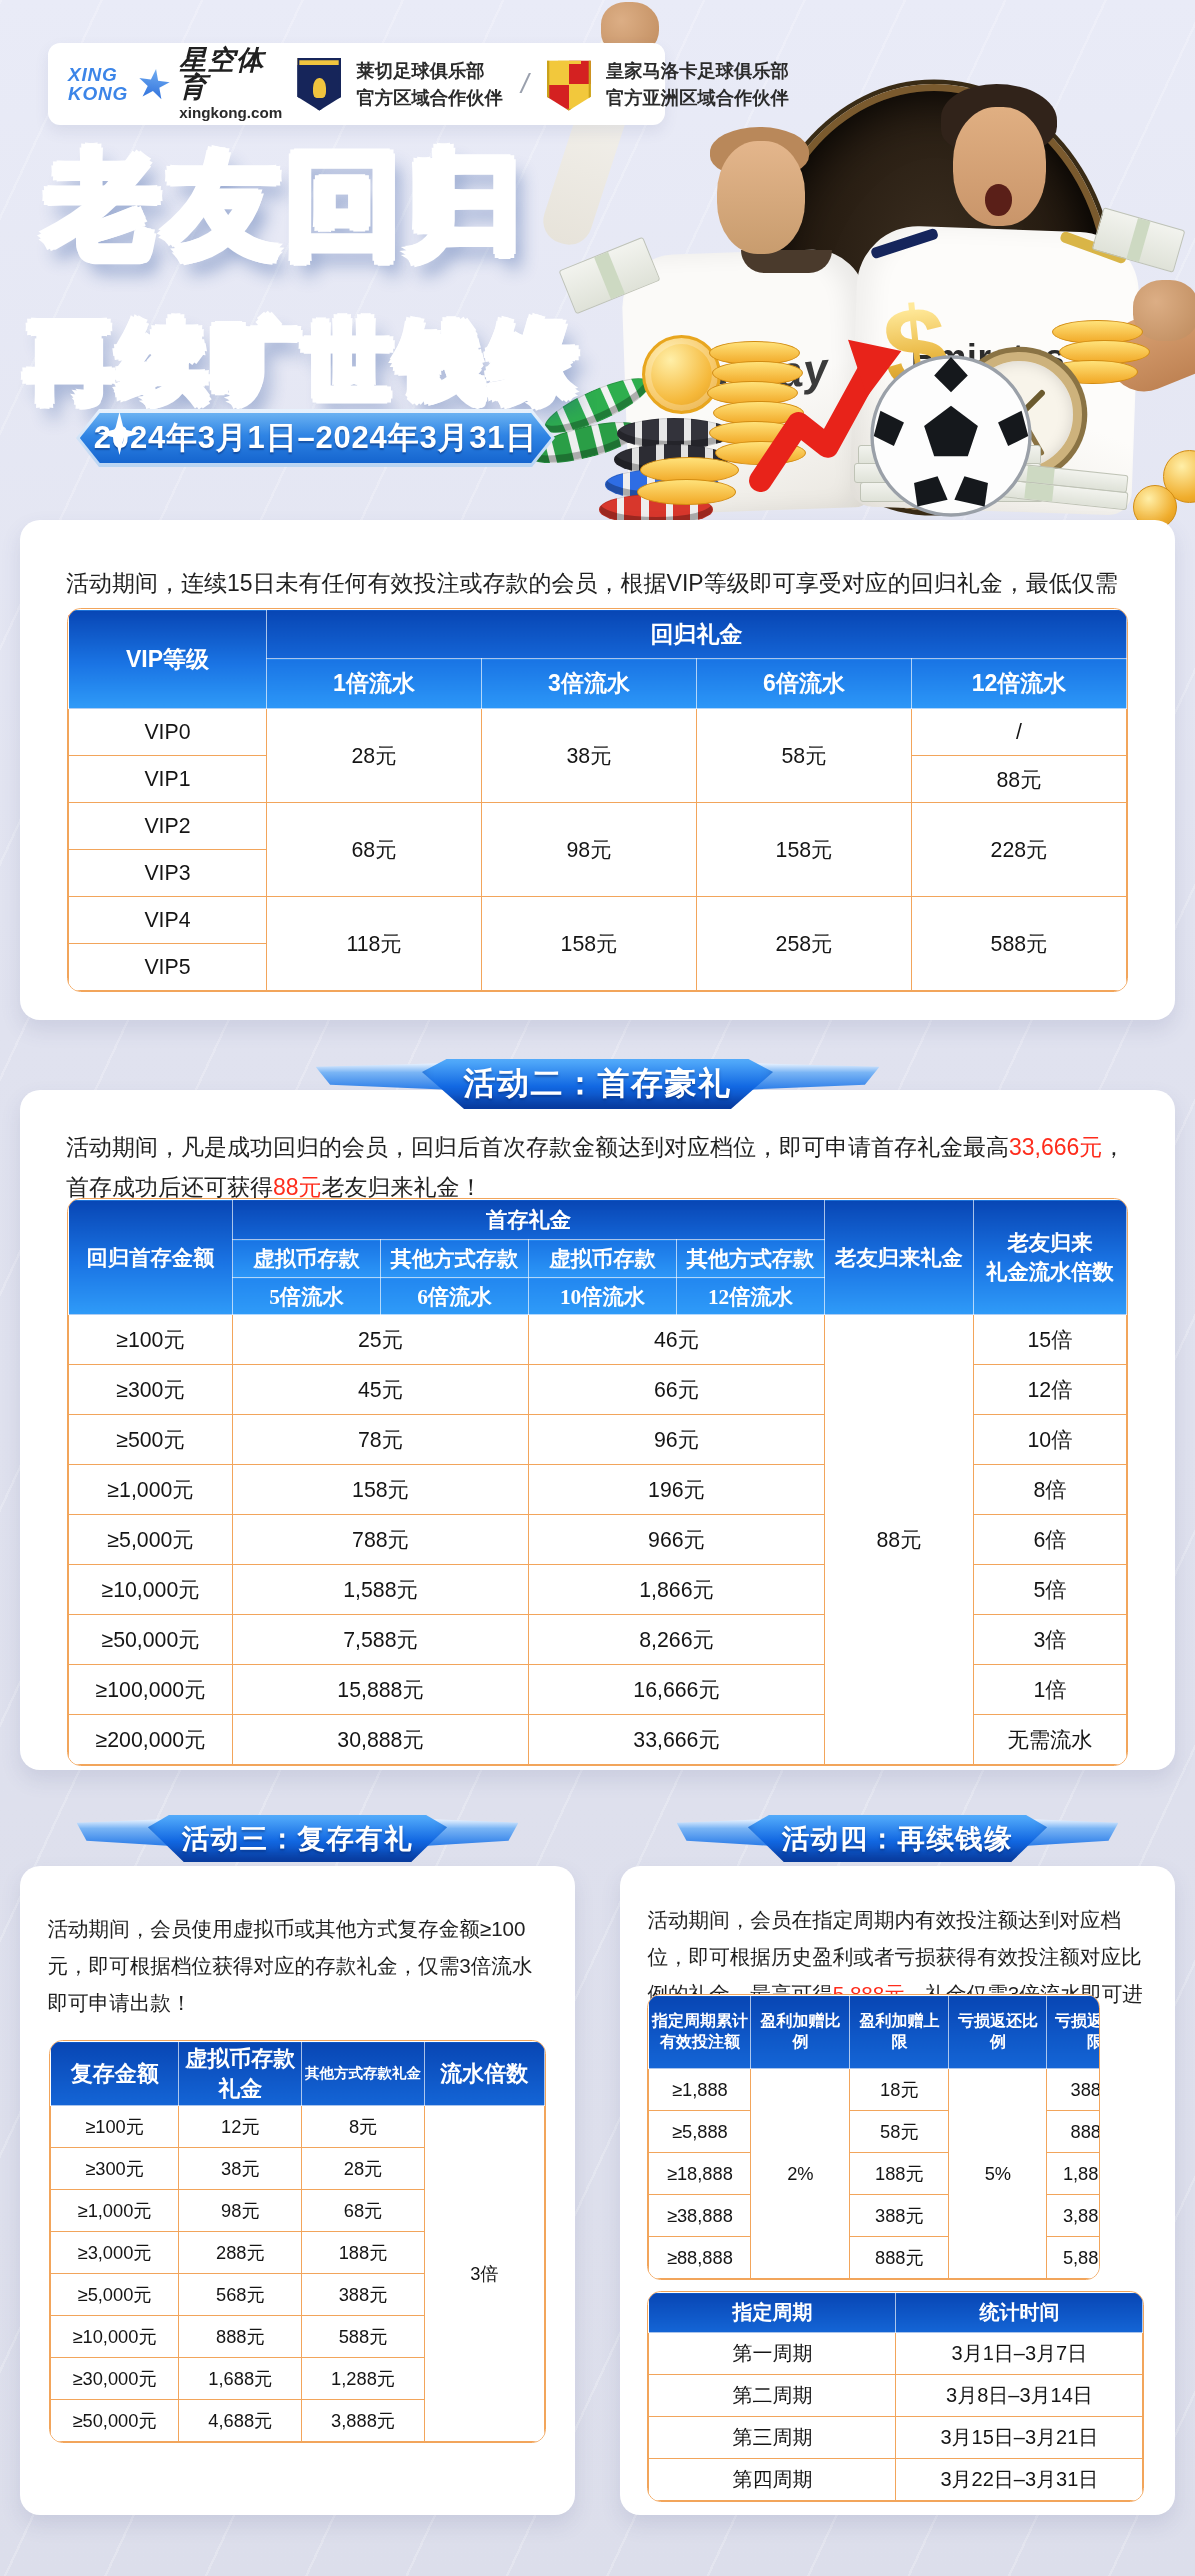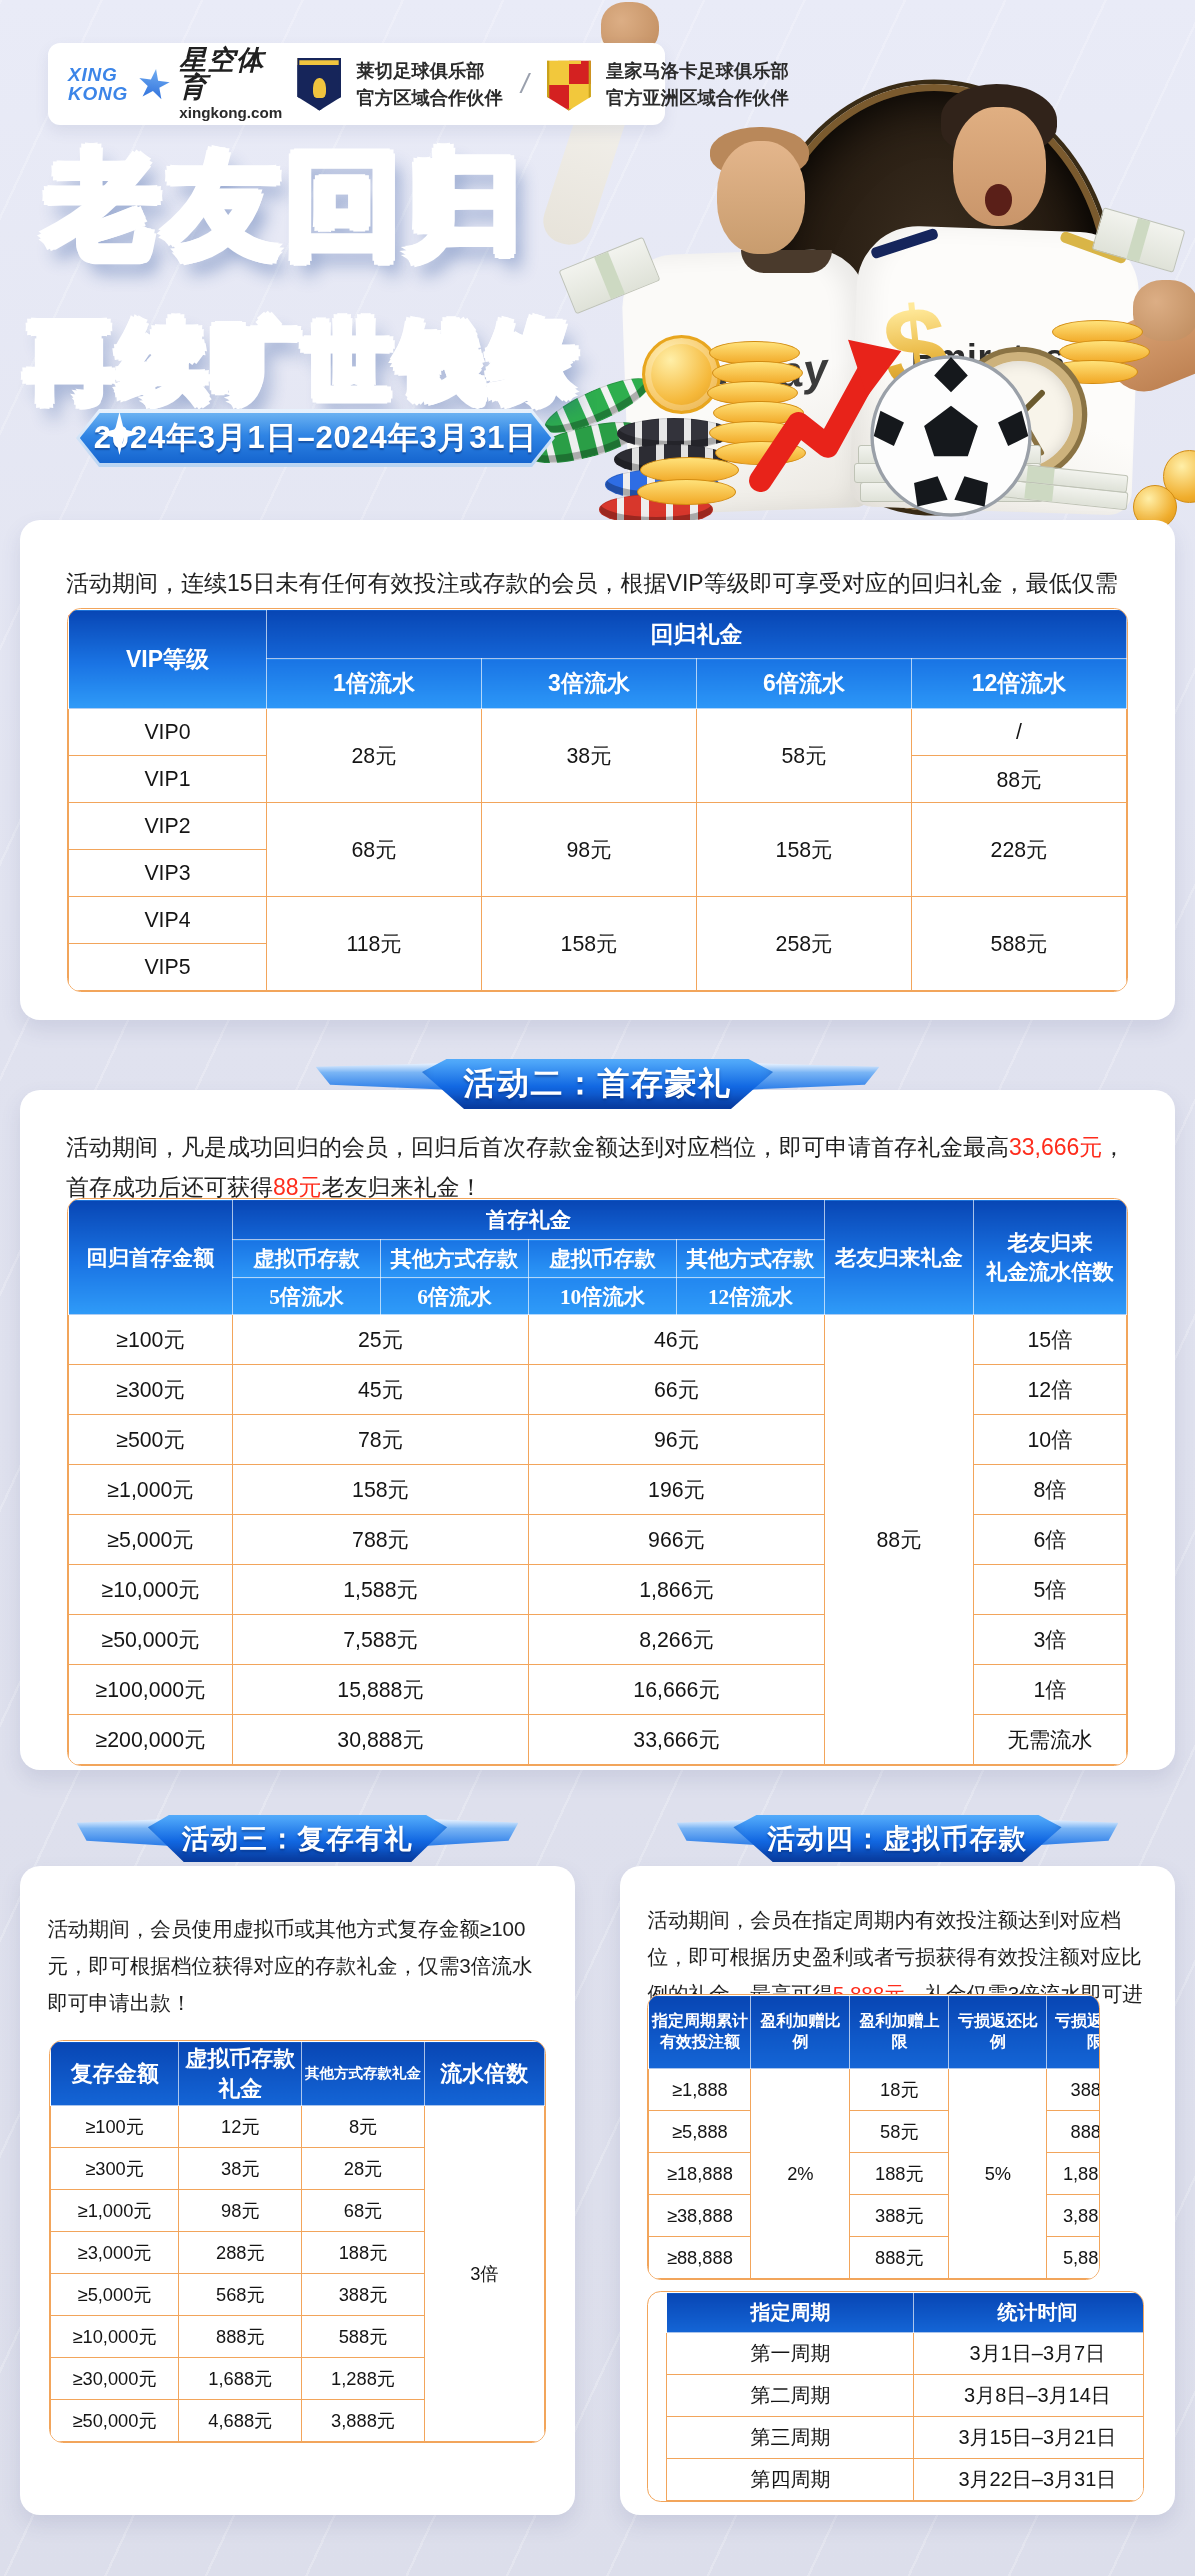--- a/index.html
+++ b/index.html
@@ -182,21 +182,21 @@
   .w2 { left:47px; top:108px; width:1061px; }
   .w2 th { font-size:21.3px; }
   .w2 thead tr:nth-child(1){height:40px;} .w2 thead tr:nth-child(2){height:38px;} .w2 thead tr:nth-child(3){height:37px;font-family:Liberation Serif, serif;}
   .w2 tbody tr { height:50px; } .w2 td { font-size:21.3px; }
   .w3 { left:29px; top:174px; width:497px; }
   .w3 th { font-size:22px; } .w3 th.tight { font-size:14.5px; }
   .w3 thead tr { height:44px; } .w3 tbody tr { height:42px; } .w3 td { font-size:18.3px; }
   .w4 { left:27.4px; top:128px; width:453px; }
   .w4 th { font-size:16px; } .w4 thead tr { height:73px; }
   .w4 tbody tr { height:42px; } .w4 td { font-size:18.3px; }
-  .wp { left:27.4px; top:425px; width:497px;padding-left:18px; }
+  .wp { left:27.4px; top:425px; width:497px; }
   .wp th { font-size:20px; } .wp thead tr { height:40px; }
   .wp tbody tr { height:42px; } .wp td { font-size:20px; }
 </style>
 </head>
 <body>
 
 <div class="page">
   <div class="stripes"></div>
 
   <div class="hero">
@@ -525,21 +525,21 @@
             <td>3,888元</td>
           </tr>
         </tbody>
       </table>
     </div>
   </div>
 
   <div class="ribbon r4">
     <div class="wing wl"></div>
     <div class="wing wr"></div>
-    <div class="core">活动四：虚拟币存款</div>
+    <div class="core">活动四：再续钱缘</div>
   </div>
   <div class="card card4">
     <p class="desc"><span>活动期间，会员在指定周期内有效投注额达到对应档位，即可根据历史盈利或者亏损获得有效投注额对应比例的礼金，最高可得</span><span class="red">5,888元</span><span>，礼金仅需3倍流水即可进行取款！</span></p>
     <div class="tblwrap w4">
       <table>
         <colgroup>
             <col style="width:102px">
             <col style="width:99px">
             <col style="width:99px">
             <col style="width:98px">

